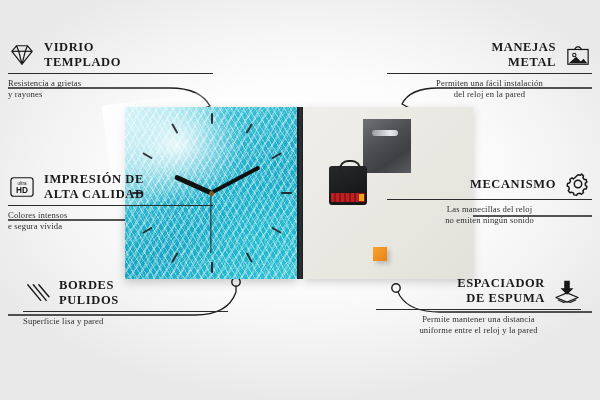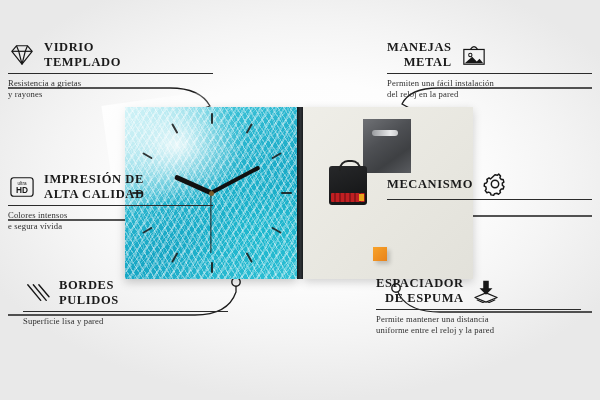--- a/index.html
+++ b/index.html
@@ -11,31 +11,31 @@
   .stage{
     position:relative;width:600px;height:400px;
     background:
       radial-gradient(ellipse 58% 55% at 50% 45%, #ffffff 0%, #fdfdfd 45%, #f4f4f4 72%, #e9e9e9 100%);
     padding-left: 13px;
   }
 
   
   .feat{position:absolute;width:205px;}
   .feat .head{display:flex;align-items:center;gap:8px;}
-  .feat.right .head{justify-content:flex-start;}
+  .feat.right .head{justify-content:flex-end;}
   .feat .title{
     font-size:12.5px;font-weight:bold;letter-spacing:.6px;
     color:#1a1a1a;line-height:1.18;text-transform:uppercase;
   }
   .feat.right .title{text-align:right;}
   .feat .rule{height:1px;background:#2b2b2b;margin:3px 0 4px 0;width:100%;}
   .feat .desc{
     font-size:8.6px;color:#2f2f2f;line-height:1.32;letter-spacing:.15px;
   }
-  .feat.right .desc{text-align:left;}
+  .feat.right .desc{text-align:center;}
   .ico{flex:0 0 auto;width:28px;height:24px;display:block;}
 
   
   #f-glass{left:8px;top:40px;}
   #f-print{left:8px;top:172px;}
   #f-edges{left:23px;top:278px;}
   
   #f-hangers{left:387px;top:40px;}
   #f-mech{left:387px;top:172px;}
   #f-spacer{left:376px;top:276px;}
@@ -262,20 +262,24 @@
         <span>MECANISMO</span><br>
       </div>
       <svg class="ico" viewBox="0 0 30 26">
         <g fill="none" stroke="#171717" stroke-width="1.6">
           <path d="M15,3 l2.6,.5 1.4,-1.2 2,2.1 -.7,1.8 1.5,1.9 2,.1 .8,2.8 -1.7,1.1 .1,2.4 1.7,1.2 -.9,2.8 -2,0 -1.5,1.9 .6,1.8 -2.1,2 -1.8,-1.2 -2.5,.5 -1,1.7 -2.9,-.4 -.4,-1.9 -2.2,-1.1 -1.8,.7 -1.8,-2.3 1.1,-1.6 -.4,-2.4 -1.8,-.9 .4,-2.9 1.9,-.4 1.2,-2.1 -.6,-1.8 2.4,-1.7 1.5,1.2 Z" stroke-linejoin="round"></path>
           <circle cx="15" cy="13" r="4"></circle>
         </g>
       </svg>
     </div>
     <div class="rule"></div>
+    <div class="desc">
+      <span>Las manecillas del reloj</span><br>
+      <span>no emiten ningún sonido</span>
+    </div>
   </div>
 
   <div class="feat right" id="f-spacer">
     <div class="head">
       <div class="title">
         <span>ESPACIADOR</span><br>
         <span>DE ESPUMA</span>
       </div>
       <svg class="ico" viewBox="0 0 30 26">
         <path d="M12,2 L18,2 L18,10 L22,10 L15,17 L8,10 L12,10 Z" fill="#171717"></path>

